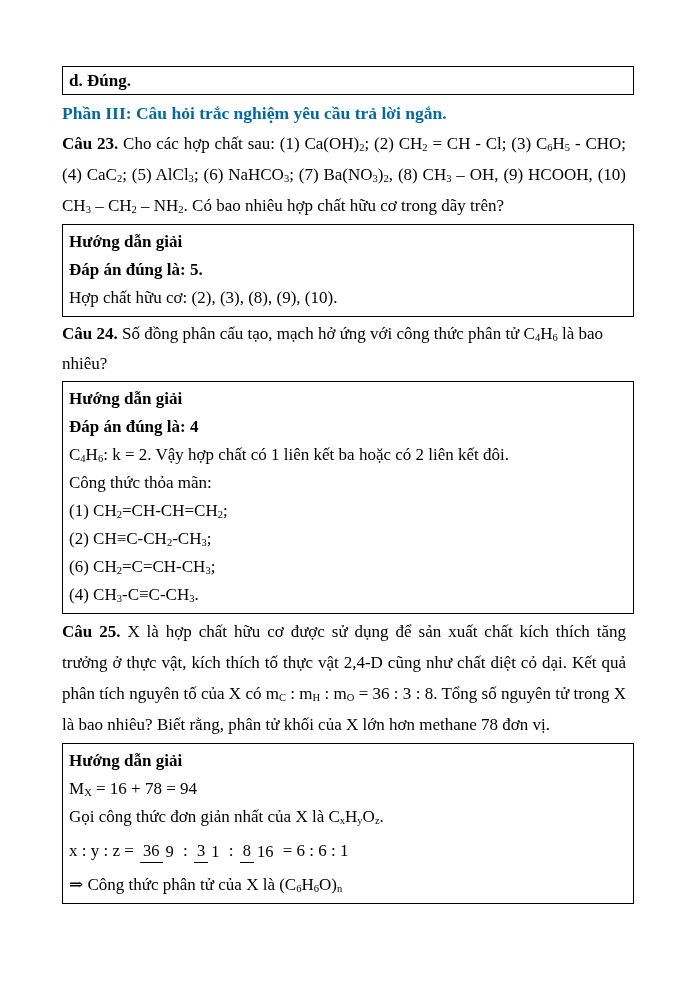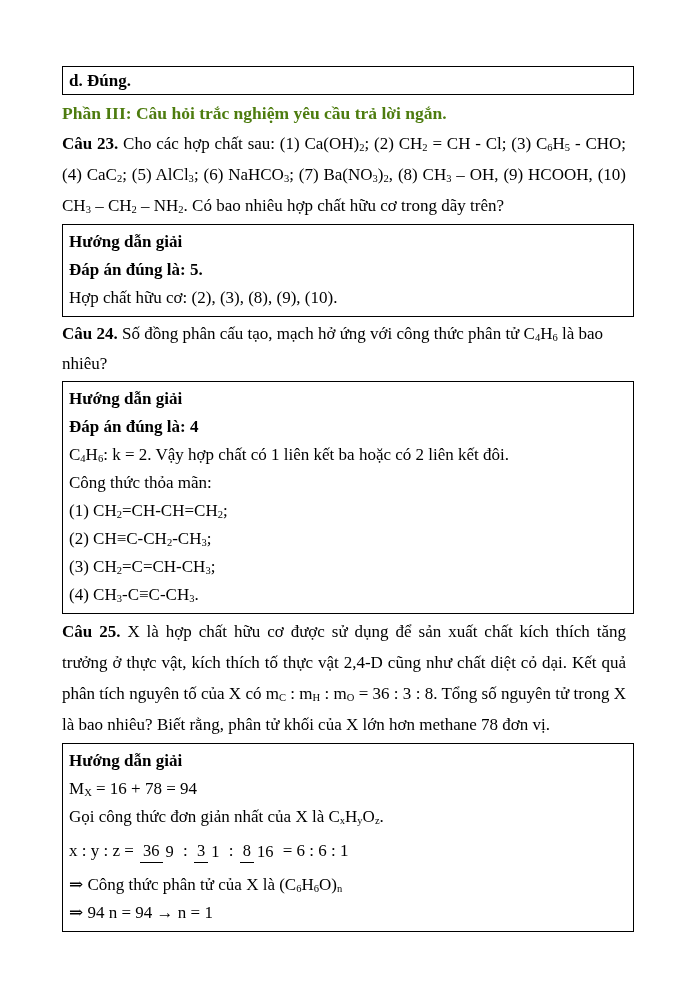--- a/index.html
+++ b/index.html
@@ -21,21 +21,21 @@
     font-size: 17px;
   }
   .box {
     border: 1.5px solid #000000;
     padding: 3px 24px 4px 6px;
   }
   .box .line { line-height: 28px; }
   .box-single { padding: 2px 7px 2px 6px; margin-bottom: 6px; }
   .box-single .line { line-height: 23px; }
   .heading-red {
-    color: #4d7c0f;
+    color: #0369a1;
     font-weight: bold;
     line-height: 24px;
     margin: 6px 0 3px 0;
     font-size: 17.5px;
   }
   .para {
     text-align: justify;
     line-height: 31px;
     margin: 0 8px 3px 0;
   }
@@ -84,37 +84,36 @@
 
   <div class="qline"><span class="b">Câu 24.</span><span> Số đồng phân cấu tạo, mạch hở ứng với công thức phân tử C</span><span class="sub">4</span><span>H</span><span class="sub">6</span><span> là bao nhiêu?</span></div>
 
   <div class="box sol-box">
     <div class="line"><span class="b">Hướng dẫn giải</span></div>
     <div class="line"><span class="b">Đáp án đúng là: 4</span></div>
     <div class="line"><span>C</span><span class="sub">4</span><span>H</span><span class="sub">6</span><span>: k = 2. Vậy hợp chất có 1 liên kết ba hoặc có 2 liên kết đôi.</span></div>
     <div class="line"><span>Công thức thỏa mãn:</span></div>
     <div class="line"><span>(1) CH</span><span class="sub">2</span><span>=CH-CH=CH</span><span class="sub">2</span><span>;</span></div>
     <div class="line"><span>(2) CH≡C-CH</span><span class="sub">2</span><span>-CH</span><span class="sub">3</span><span>;</span></div>
-    <div class="line"><span>(3) CH</span><span class="sub">2</span><span>=C=CH-CH</span><span class="sub">3</span><span>;</span></div>
+    <div class="line"><span>(6) CH</span><span class="sub">2</span><span>=C=CH-CH</span><span class="sub">3</span><span>;</span></div>
     <div class="line"><span>(4) CH</span><span class="sub">3</span><span>-C≡C-CH</span><span class="sub">3</span><span>.</span></div>
   </div>
 
   <div class="para"><span class="b">Câu 25.</span><span> X là hợp chất hữu cơ được sử dụng để sản xuất chất kích thích tăng trưởng ở thực vật, kích thích tố thực vật 2,4-D cũng như chất diệt cỏ dại. Kết quả phân tích nguyên tố của X có m</span><span class="sub">C</span><span> : m</span><span class="sub">H</span><span> : m</span><span class="sub">O</span><span> = 36 : 3 : 8. Tổng số nguyên tử trong X là bao nhiêu? Biết rằng, phân tử khối của X lớn hơn methane 78 đơn vị.</span></div>
 
   <div class="box sol-box">
     <div class="line"><span class="b">Hướng dẫn giải</span></div>
     <div class="line"><span>M</span><span class="sub">X</span><span> = 16 + 78 = 94</span></div>
     <div class="line"><span>Gọi công thức đơn giản nhất của X là C</span><span class="sub">x</span><span>H</span><span class="sub">y</span><span>O</span><span class="sub">z</span><span>.</span></div>
     <div class="line formula-tall"><span>x : y : z = </span><span class="frac">
           <span class="fnum">36</span>
           <span class="fden">9</span>
         </span><span> : </span><span class="frac">
           <span class="fnum">3</span>
           <span class="fden">1</span>
         </span><span> : </span><span class="frac">
           <span class="fnum">8</span>
           <span class="fden">16</span>
         </span><span> = 6 : 6 : 1</span></div>
     <div class="line"><span>⇒ Công thức phân tử của X là (C</span><span class="sub">6</span><span>H</span><span class="sub">6</span><span>O)</span><span class="sub">n</span></div>
-    <div class="line"><span>⇒ 94 n = 94 → n = 1</span></div>
   </div>
 
 </div>
 
 </body></html>

